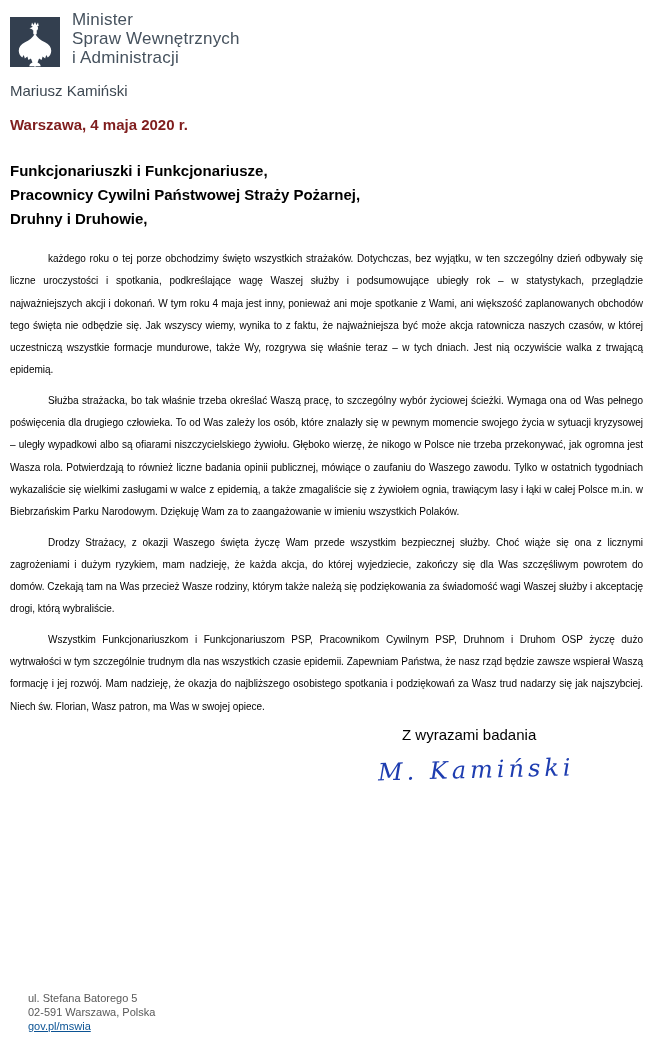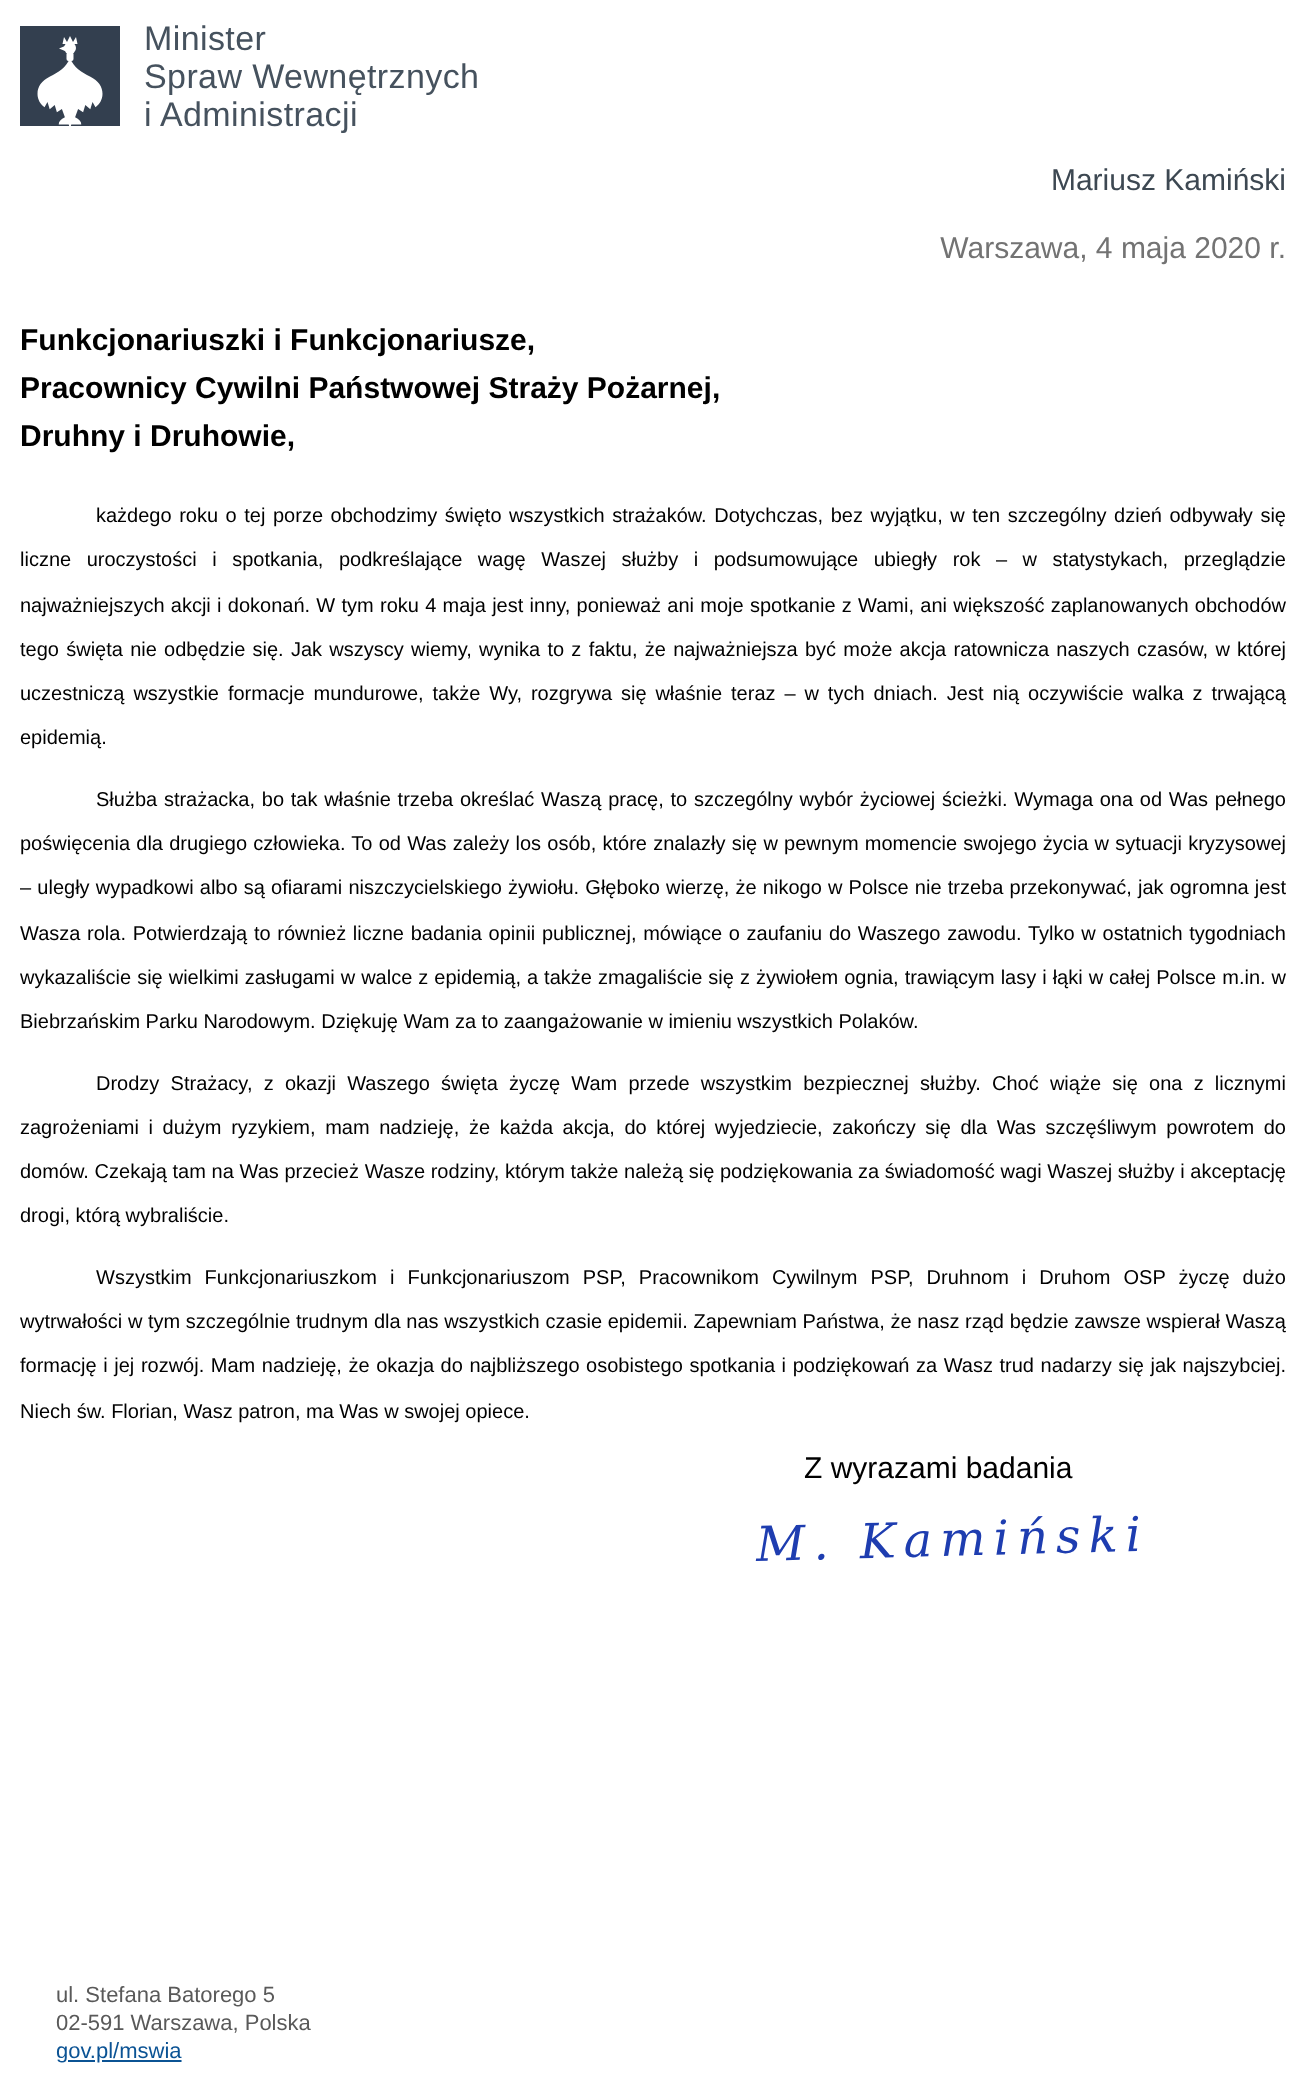--- a/index.html
+++ b/index.html
@@ -11,49 +11,49 @@
     width: 652px;
     height: 1038px;
     margin: 0 auto;
     background: #fff;
     padding: 8px 9px 0 10px;
     overflow: hidden;
   }
 
   .header-row {
     display: flex;
-    align-items: center;
+    align-items: flex-end;
     gap: 12px;
   }
   .emblem {
     width: 50px;
     height: 50px;
     flex: 0 0 auto;
   }
   .emblem svg { display: block; width: 100%; height: 100%; }
   .ministry {
     padding-top: 2px;
     color: var(--accent, #46525e);
     font-size: 17px;
     line-height: 19px;
     letter-spacing: 0.2px;
   }
 
   .minister-name {
     margin-top: 15px;
     font-size: 15px;
     color: #3d4852;
-    text-align: right;
   }
 
   .place-date {
     margin-top: 17px;
-    text-align: right;
+    text-align: left;
     font-size: 15px;
-    color: #737373;
+    color: #7f1d1d;
+    font-weight: bold;
   }
 
   .salutation {
     margin-top: 26px;
     font-size: 15px;
     font-weight: bold;
     line-height: 24px;
   }
 
   .letter-body {

